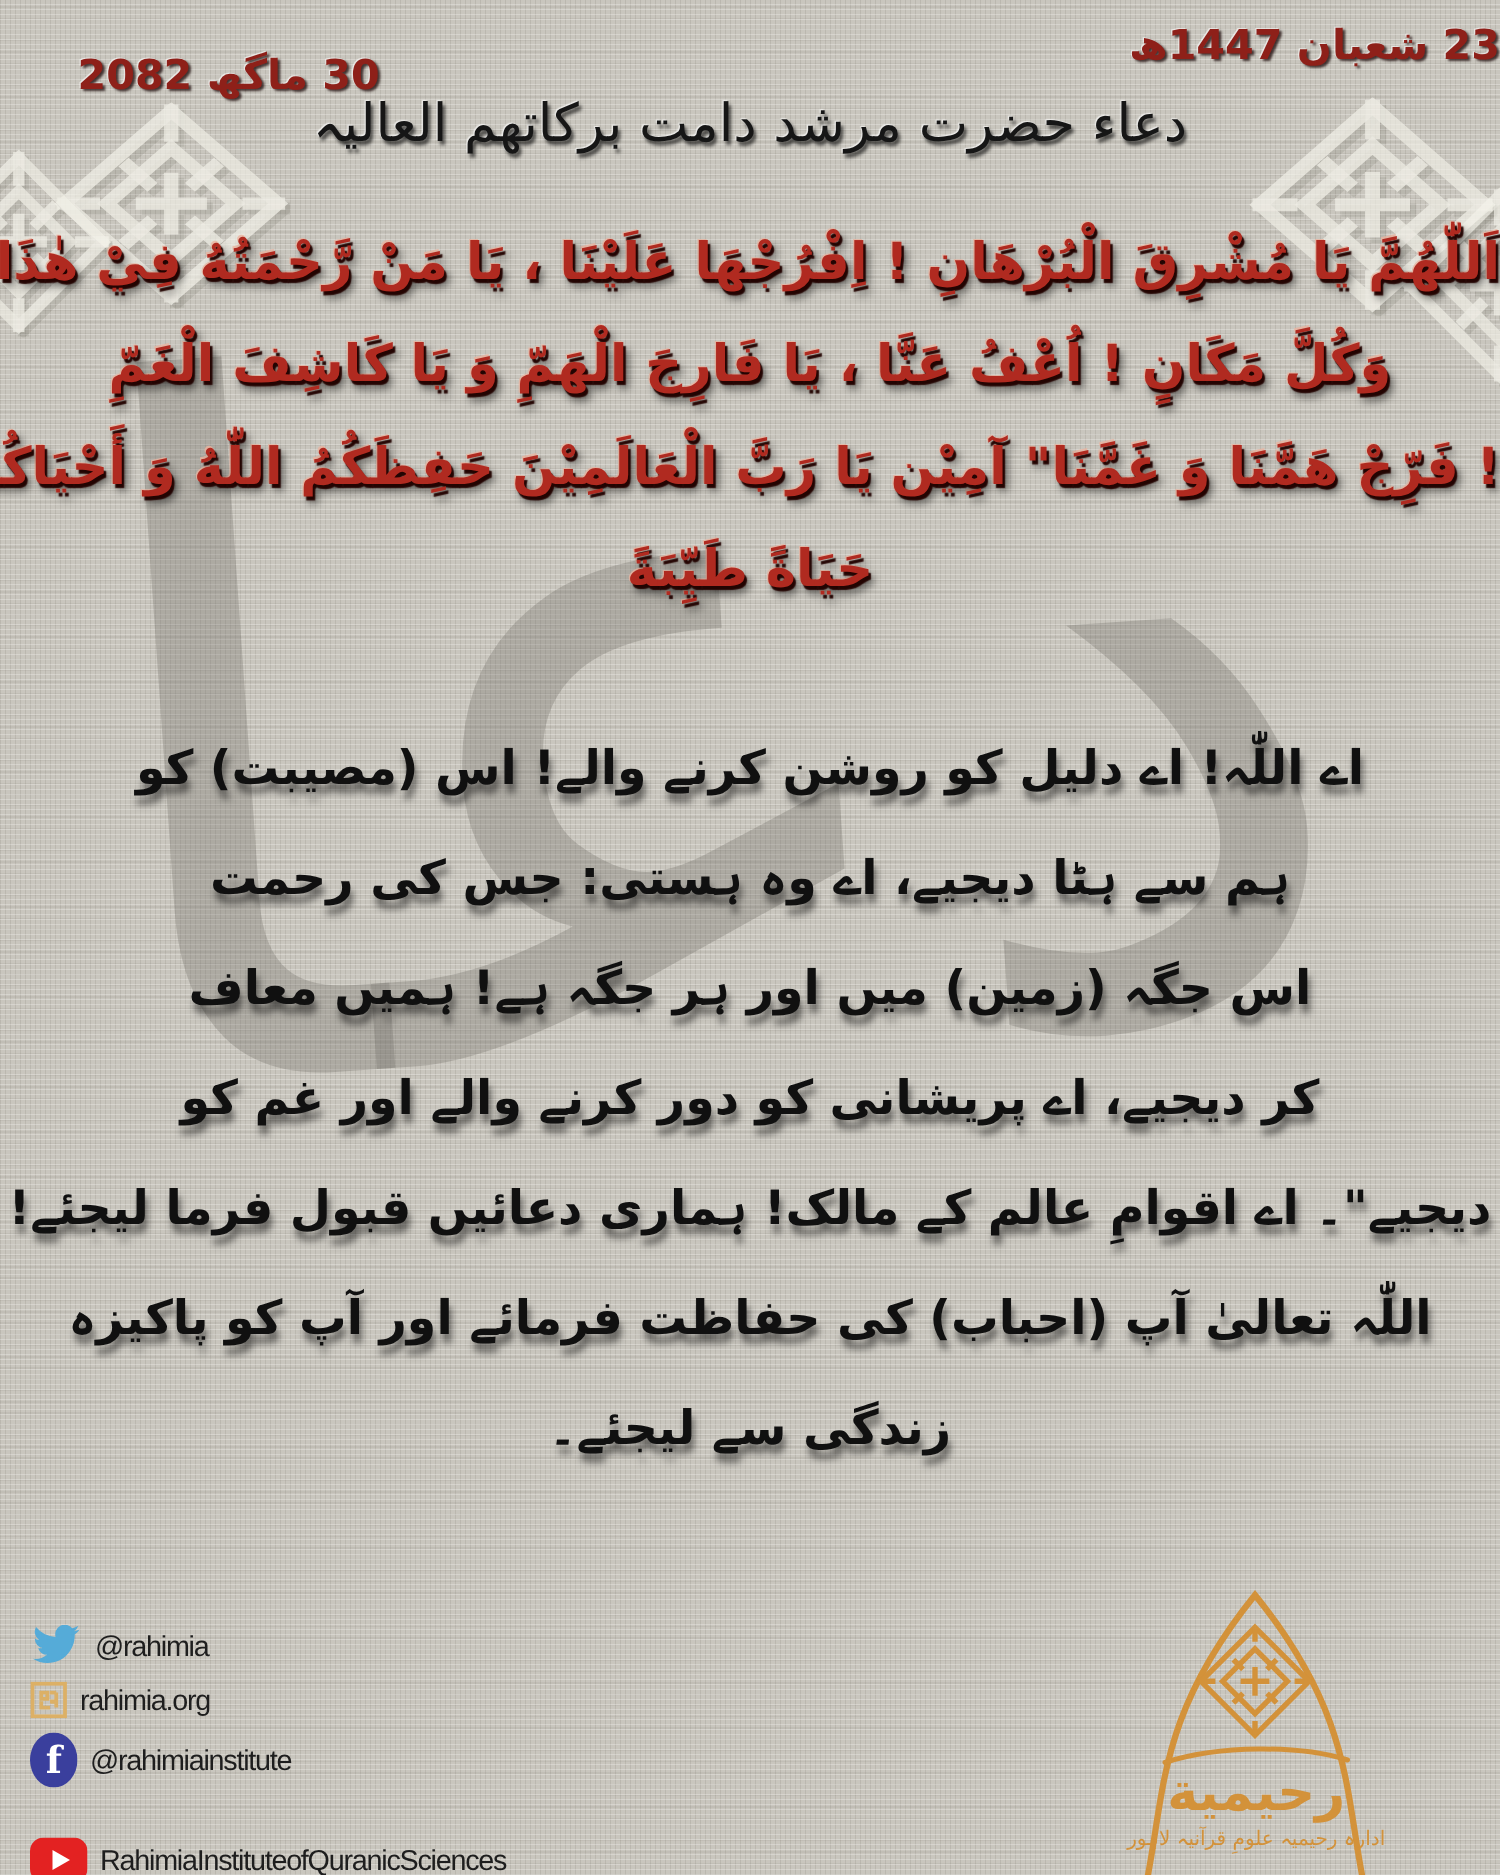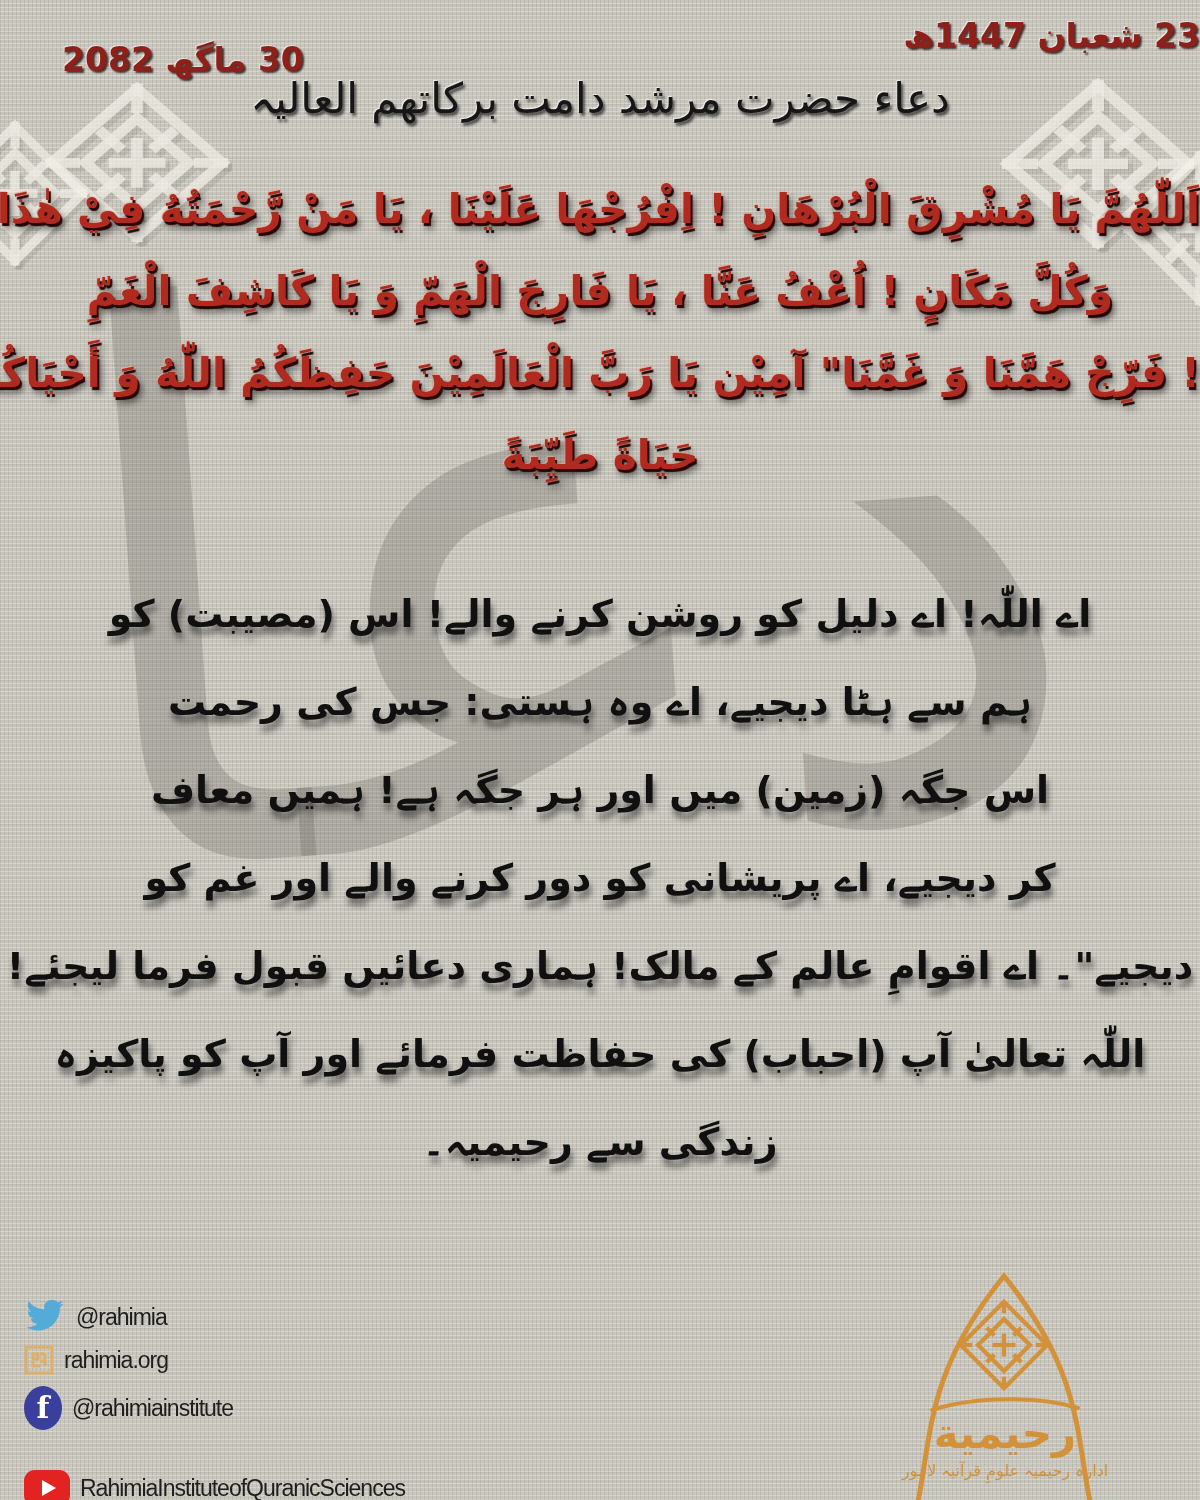--- a/index.html
+++ b/index.html
@@ -118,21 +118,21 @@
     <div class="arabic-line" dir="rtl">حَيَاةً طَيِّبَةً</div>
   </div>
 
   <div class="urdu-block">
     <div class="urdu-line" dir="rtl">اے اللّٰہ! اے دلیل کو روشن کرنے والے! اس (مصیبت) کو</div>
     <div class="urdu-line" dir="rtl">ہم سے ہٹا دیجیے، اے وہ ہستی: جس کی رحمت</div>
     <div class="urdu-line" dir="rtl">اس جگہ (زمین) میں اور ہر جگہ ہے! ہمیں معاف</div>
     <div class="urdu-line" dir="rtl">کر دیجیے، اے پریشانی کو دور کرنے والے اور غم کو</div>
     <div class="urdu-line" dir="rtl">دیجیے"۔ اے اقوامِ عالم کے مالک! ہماری دعائیں قبول فرما لیجئے!</div>
     <div class="urdu-line" dir="rtl">اللّٰہ تعالیٰ آپ (احباب) کی حفاظت فرمائے اور آپ کو پاکیزہ</div>
-    <div class="urdu-line" dir="rtl">زندگی سے رحیمیہ۔</div>
+    <div class="urdu-line" dir="rtl">زندگی سے لیجئے۔</div>
   </div>
 
   <div class="social-row row-tw">
     <svg class="social-icon" width="42" height="34" viewBox="0 0 24 20">
       <path fill="#55abd8" d="M23 2.1c-.8.4-1.7.7-2.6.8a4.6 4.6 0 0 0 2-2.5c-.9.5-1.9.9-2.9 1.1A4.5 4.5 0 0 0 11.7 5.6 12.8 12.8 0 0 1 2.5.9a4.5 4.5 0 0 0 1.4 6 4.4 4.4 0 0 1-2-.6v.1A4.5 4.5 0 0 0 5.5 10.8a4.6 4.6 0 0 1-2 .1 4.5 4.5 0 0 0 4.2 3.1A9 9 0 0 1 1 15.9a12.7 12.7 0 0 0 6.9 2C16.2 17.9 20.7 11 20.7 5.1v-.6A9 9 0 0 0 23 2.1z"></path>
     </svg>
     <span class="social-label">@rahimia</span>
   </div>
 
   <div class="social-row row-web">

